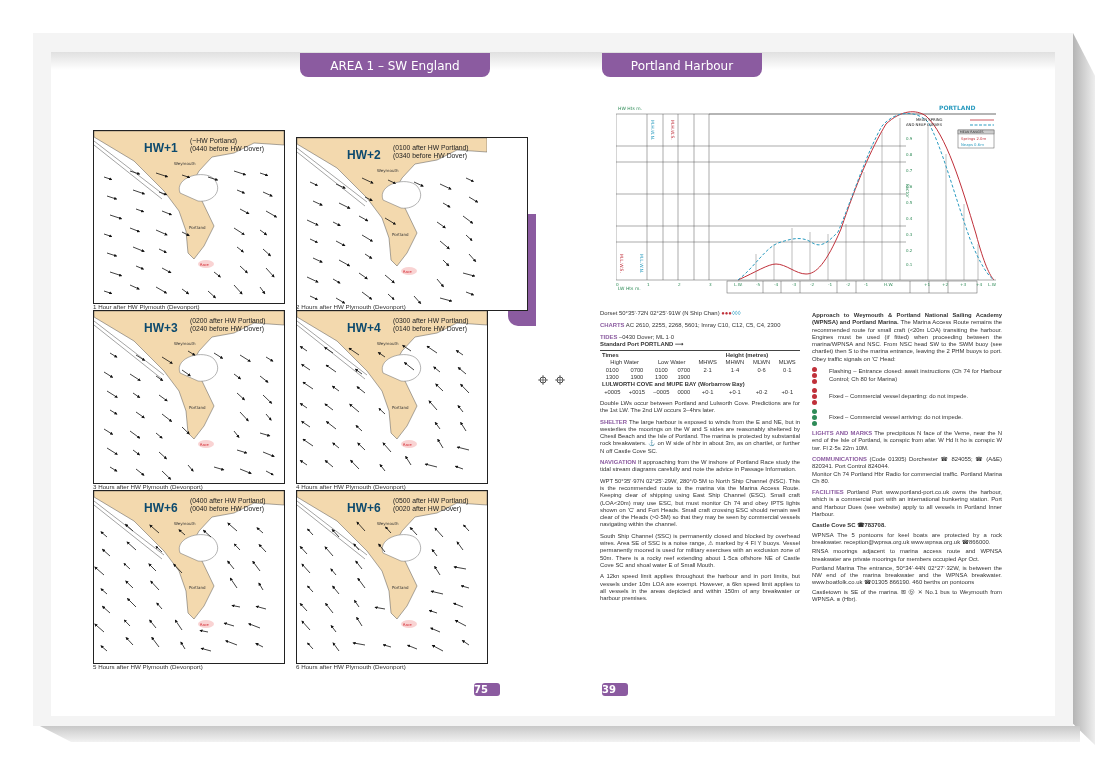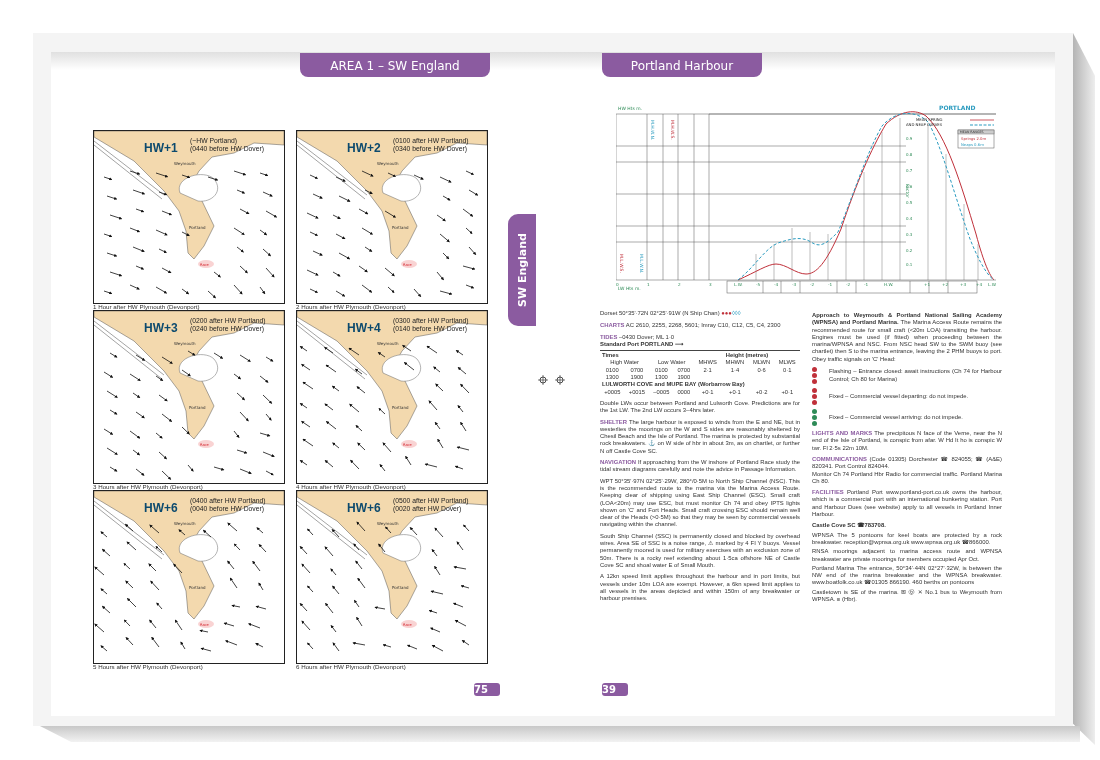--- a/index.html
+++ b/index.html
@@ -110,21 +110,21 @@
         <line x1="166" y1="156" x2="170.7" y2="162.5" stroke="#111" stroke-width="0.8" marker-end="url(#ah0)"></line>
       <text x="80" y="34" font-size="4" fill="#333">Weymouth</text>
       <text x="95" y="98" font-size="4" fill="#333">Portland</text>
       <ellipse cx="112" cy="133" rx="8" ry="4" fill="#f8c8c8" opacity="0.8"></ellipse>
       <text x="106" y="135" font-size="3.6" fill="#d4252d">Race</text>
     </svg>
     <div class="map-title">HW+1</div>
     <div class="map-sub">(~HW Portland)<br>(0440 before HW Dover)</div>
     </div>
     <div class="map-cap" style="left: 93px; top: 303px;">1 Hour after HW Plymouth (Devonport)</div>
-    <div class="map" style="left: 296px; top: 130px;">
+    <div class="map" style="left: 296px; top: 137px; padding-left: 40px;">
       <svg width="190" height="172" viewBox="0 0 190 172">
       <defs>
           <marker id="ah1" markerWidth="4" markerHeight="4" refX="3" refY="2" orient="auto">
             <path d="M0,0 L4,2 L0,4 z" fill="#111"></path>
           </marker>
         </defs>
       <path d="M0,0 L190,0 L190,14 L160,12 L140,22 L118,26 L105,40 L95,58 L108,70 L120,95 L110,115 L100,128 L94,122 L92,100 L85,80 L70,60 L40,30 L0,6 Z" fill="#f3d9ae" stroke="#555" stroke-width="0.5"></path>
       <path d="M0,10 L70,64" stroke="#666" stroke-width="0.6" fill="none"></path>
       <path d="M0,14 L68,68" stroke="#666" stroke-width="0.6" fill="none"></path>
       <path d="M86,62 C80,46 110,38 120,48 C130,60 118,72 104,70 Z" fill="#fff" stroke="#666" stroke-width="0.5"></path>

